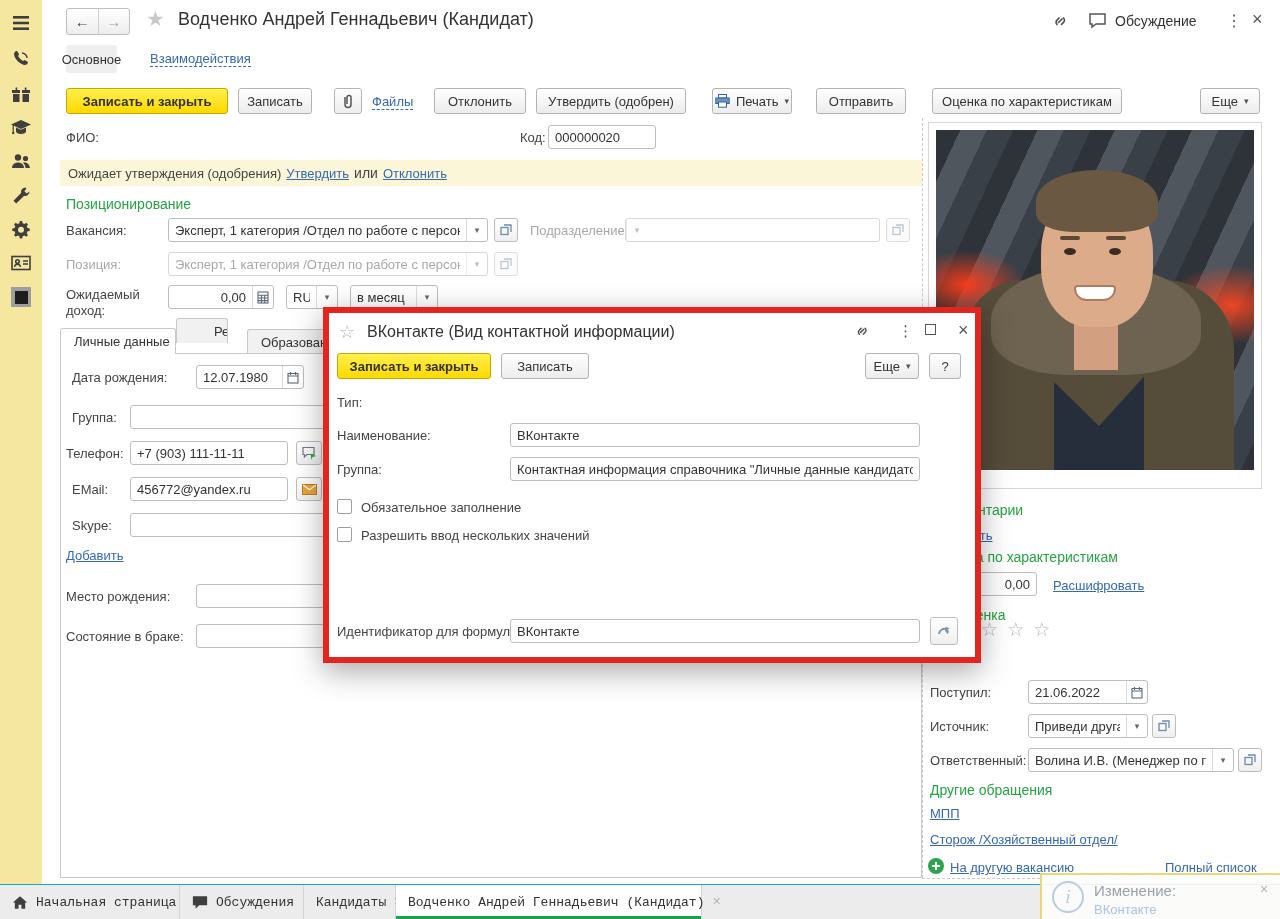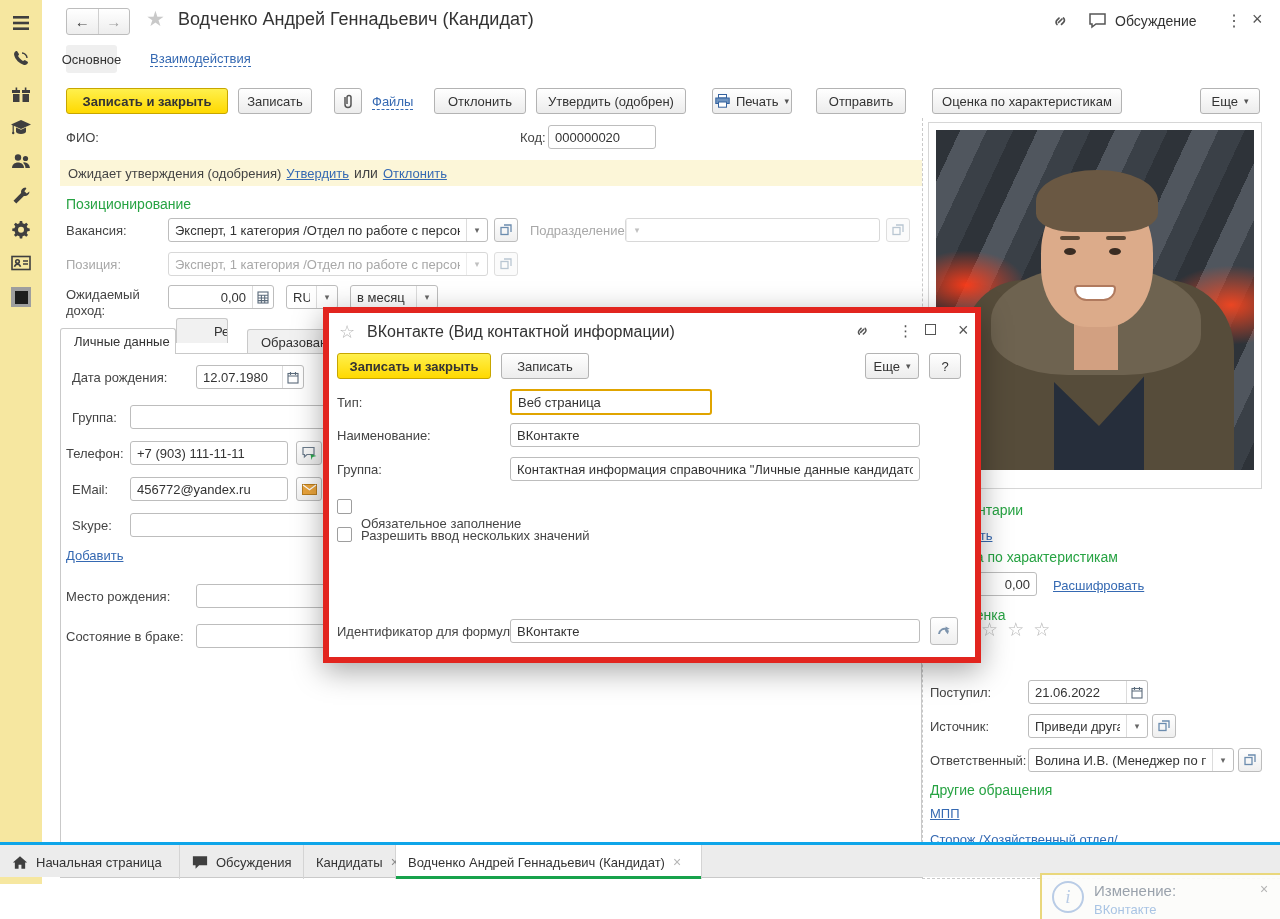--- a/index.html
+++ b/index.html
@@ -29,21 +29,21 @@
   .green-h{position:absolute;font-size:14px;color:#27a343;white-space:nowrap;}
   .checkbox{position:absolute;width:15px;height:15px;border:1px solid #9e9e9e;border-radius:2px;background:#fff;cursor:pointer;box-sizing:border-box;}
   .tab{position:absolute;height:25px;display:flex;align-items:center;padding:0 13px;font-size:13px;color:#333;background:#f1f1f1;
        border:1px solid #c9c9c9;border-bottom:none;border-radius:3px 3px 0 0;box-sizing:border-box;cursor:pointer;white-space:nowrap;overflow:hidden;}
   .tab.active{background:#fff;height:26px;z-index:3;}
   .sidebar{position:absolute;left:0;top:0;width:42px;height:884px;background:#f6e7a0;}
   .side-ic{position:absolute;left:10px;width:22px;height:22px;cursor:pointer;display:flex;align-items:center;justify-content:center;}
   .winicon{position:absolute;cursor:pointer;color:#555;background:none;border:none;font-family:inherit;}
   .modal{position:absolute;left:323px;top:307px;width:658px;height:356px;box-sizing:border-box;border:6px solid #e2251f;
          background:#fff;z-index:50;box-shadow:0 8px 28px rgba(0,0,0,.35);}
-  .taskbar{position:absolute;left:0;top:842px;width:1280px;height:35px;background:#ececec;border-top:3px solid #0ea5e9;box-sizing:border-box;}
+  .taskbar{position:absolute;left:0;top:884px;width:1280px;height:35px;background:#ececec;border-top:1px solid #0ea5e9;box-sizing:border-box;font-family:Liberation Mono, monospace;}
   .task-item{position:absolute;top:0;height:34px;display:flex;align-items:center;gap:8px;padding:0 12px;font-size:13px;color:#333;
              border-right:1px solid #d4d4d4;box-sizing:border-box;cursor:pointer;white-space:nowrap;}
   .task-item .x{color:#8a8a8a;font-size:14px;cursor:pointer;}
   .task-item.active{background:#fff;}
   .task-item.active:after{content:"";position:absolute;left:0;right:0;bottom:0;height:3px;background:#17a24b;}
   .notif{position:absolute;left:1040px;top:873px;width:240px;height:46px;background:rgba(252,252,250,.92);
          border-top:2px solid #e9d77c;border-left:2px solid #e9d77c;z-index:60;box-sizing:border-box;}
   .stars span{cursor:pointer;}
   .photo-frame{position:absolute;left:928px;top:122px;width:334px;height:367px;border:1px solid #d6d6d6;background:#fff;box-sizing:border-box;}
   .photo{position:absolute;left:7px;top:7px;width:318px;height:340px;overflow:hidden;background:#4a5058;}
@@ -422,30 +422,29 @@
 
     <button class="btn yellow" style="left:8px;top:40px;width:154px;">Записать и закрыть</button>
     <button class="btn" style="left:172px;top:40px;width:88px;">Записать</button>
     <button class="btn" style="left:536px;top:40px;width:54px;">
       <span>Еще</span>
       <span class="arr">▾</span>
     </button>
     <button class="btn" style="left:600px;top:40px;width:32px;padding:0;">?</button>
 
     <span class="lbl" style="left:8px;top:82px;">Тип:</span>
-    <input class="input" style="left: 181px; top: 76px; width: 202px; height: 26px; border: 2px solid rgb(224, 164, 0);" value="Веб страница">
 
     <span class="lbl" style="left:8px;top:115px;">Наименование:</span>
     <input class="input" style="left: 181px; top: 110px; width: 410px;" value="ВКонтакте">
 
     <span class="lbl" style="left:8px;top:149px;">Группа:</span>
     <input class="input" style="left: 181px; top: 144px; width: 410px;" value="Контактная информация справочника &quot;Личные данные кандидатов&quot;">
 
     <span class="checkbox" style="left:8px;top:186px;"></span>
-    <span class="lbl" style="left:32px;top:187px;margin-top:16px;">Обязательное заполнение</span>
+    <span class="lbl" style="left:32px;top:187px;">Обязательное заполнение</span>
     <span class="checkbox" style="left:8px;top:214px;"></span>
     <span class="lbl" style="left:32px;top:215px;">Разрешить ввод нескольких значений</span>
 
     <span class="lbl" style="left:8px;top:311px;">Идентификатор для формул:</span>
     <input class="input" style="left: 181px; top: 306px; width: 410px;" value="ВКонтакте">
     <div class="sq-btn" style="left:601px;top:304px;width:28px;height:28px;">
       <svg width="15" height="13" viewBox="0 0 15 13">
           <path fill="none" stroke="#7d94ad" stroke-width="2" d="M2 9C2.5 5 6.5 2.5 10 4.5"></path>
           <path fill="#7d94ad" d="M8.6 1.6l4 2.2-4.3 1.9z"></path>
           <path fill="#7d94ad" d="M9.3 4.2l2.7 1.5-1.2 3.5-2.9-3.5z"></path>

